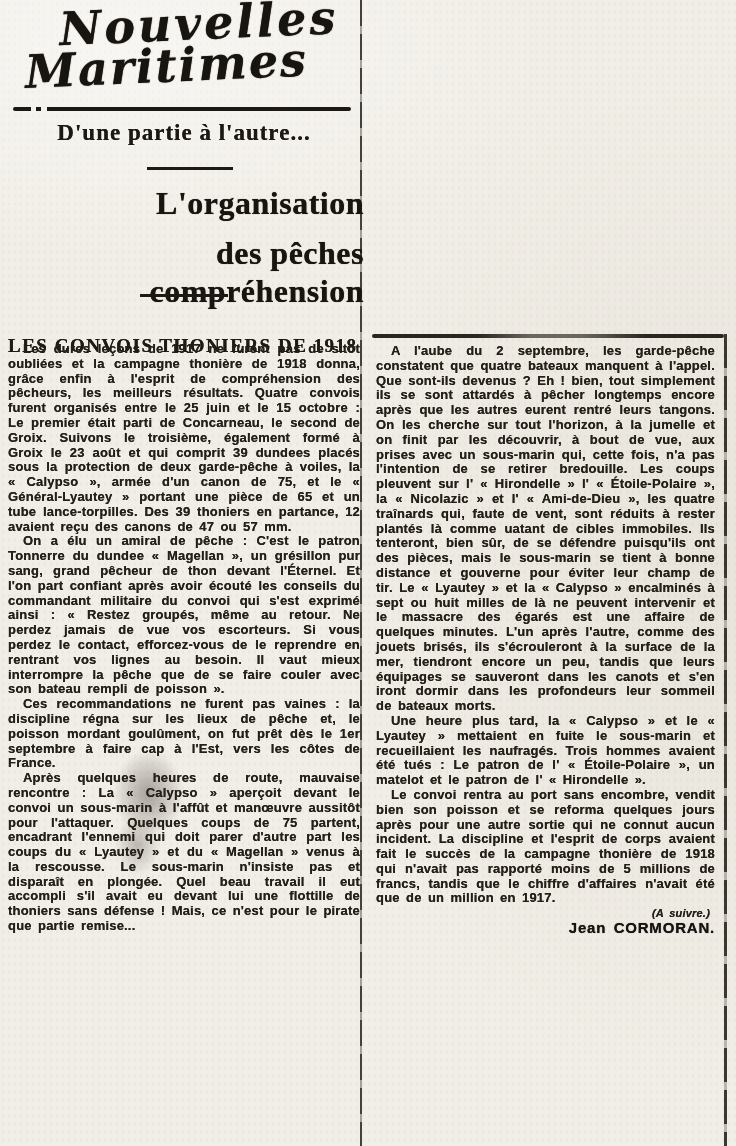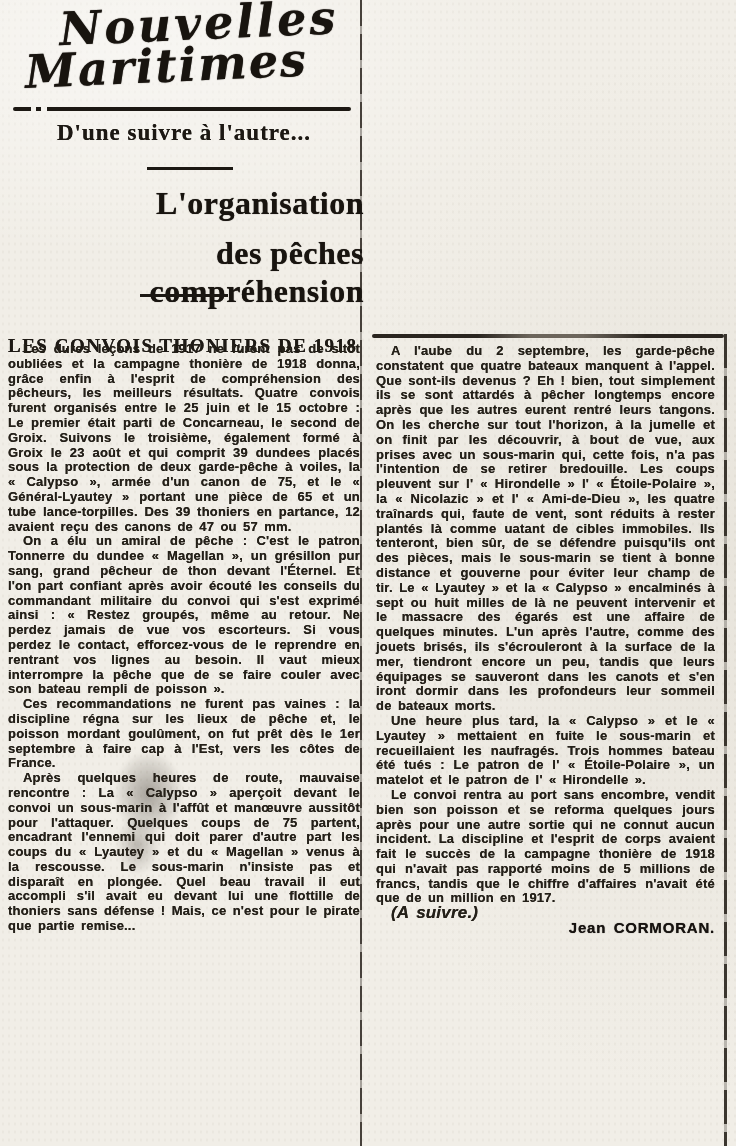--- a/index.html
+++ b/index.html
@@ -87,22 +87,22 @@
     font-size: 13px; line-height: 14.8px; font-weight: bold;
     letter-spacing: 0.2px; word-spacing: 2.5px;
     color: #242019;
     text-shadow: 0 0 0.6px rgba(30,25,18,0.85);
   }
   .col p { margin: 0; text-indent: 15px; }
   .col-left  { left: 8px;   top: 342px; width: 352px; }
   .col-right { left: 376px; top: 344px; width: 339px; }
 
   .continuation {
-    text-align: left; font-style: italic; font-weight: bold;
-    font-size: 17px; padding-right: 5px; margin-top: 3px;
+    text-align: right; font-style: italic; font-weight: bold;
+    font-size: 11px; padding-right: 5px; margin-top: 3px;
     text-indent: 0;
   }
   .byline {
     text-align: right; font-weight: bold; font-size: 15px;
     letter-spacing: 0.8px; margin-top: 2px;
     color: #171310; text-indent: 0;
     text-shadow: 0 0 0.7px rgba(20,15,10,0.9);
   }
 
   
@@ -123,41 +123,41 @@
   <div class="rule-v-divider"></div>
   <div class="rule-v-right"></div>
   <div class="rule-h-rightcol-top"></div>
 
   <div class="masthead">
     <div class="line1">Nouvelles</div>
     <div class="line2">Maritimes</div>
   </div>
   <div class="masthead-rule"></div>
 
-  <div class="kicker">D'une suivre à l'autre...</div>
+  <div class="kicker">D'une partie à l'autre...</div>
   <div class="kicker-rule"></div>
 
   <div class="headline">
     <div class="hl1">L'organisation</div>
     <div class="hl2">des pêches compréhension</div>
   </div>
   <div class="headline-rule"></div>
 
   <div class="section-heading">LES CONVOIS THONIERS DE 1918</div>
 
   <div class="col col-left">
     <p>Les dures leçons de 1917 ne furent pas de sitôt oubliées et la campagne thonière de 1918 donna, grâce enfin à l'esprit de compréhension des pêcheurs, les meilleurs résultats. Quatre convois furent organisés entre le 25 juin et le 15 octobre : Le premier était parti de Concarneau, le second de Groix. Suivons le troisième, également formé à Groix le 23 août et qui comprit 39 dundees placés sous la protection de deux garde-pêche à voiles, la « Calypso », armée d'un canon de 75, et le « Général-Lyautey » portant une pièce de 65 et un tube lance-torpilles. Des 39 thoniers en partance, 12 avaient reçu des canons de 47 ou 57 mm.</p>
     <p>On a élu un amiral de pêche : C'est le patron Tonnerre du dundee « Magellan », un grésillon pur sang, grand pêcheur de thon devant l'Éternel. Et l'on part confiant après avoir écouté les conseils du commandant militaire du convoi qui s'est exprimé ainsi : « Restez groupés, même au retour. Ne perdez jamais de vue vos escorteurs. Si vous perdez le contact, efforcez-vous de le reprendre en rentrant vos lignes au besoin. Il vaut mieux interrompre la pêche que de se faire couler avec son bateau rempli de poisson ».</p>
     <p>Ces recommandations ne furent pas vaines : la discipline régna sur les lieux de pêche et, le poisson mordant goulûment, on fut prêt dès le 1er septembre à faire cap à l'Est, vers les côtes de France.</p>
     <p>Après quelques heures de route, mauvaise rencontre : La « Calypso » aperçoit devant le convoi un sous-marin à l'affût et manœuvre aussitôt pour l'attaquer. Quelques coups de 75 partent, encadrant l'ennemi qui doit parer d'autre part les coups du « Lyautey » et du « Magellan » venus à la rescousse. Le sous-marin n'insiste pas et disparaît en plongée. Quel beau travail il eut accompli s'il avait eu devant lui une flottille de thoniers sans défense ! Mais, ce n'est pour le pirate que partie remise...</p>
   </div>
 
   <div class="col col-right">
     <p>A l'aube du 2 septembre, les garde-pêche constatent que quatre bateaux manquent à l'appel. Que sont-ils devenus ? Eh ! bien, tout simplement ils se sont attardés à pêcher longtemps encore après que les autres eurent rentré leurs tangons. On les cherche sur tout l'horizon, à la jumelle et on finit par les découvrir, à bout de vue, aux prises avec un sous-marin qui, cette fois, n'a pas l'intention de se retirer bredouille. Les coups pleuvent sur l' « Hirondelle » l' « Étoile-Polaire », la « Nicolazic » et l' « Ami-de-Dieu », les quatre traînards qui, faute de vent, sont réduits à rester plantés là comme uatant de cibles immobiles. Ils tenteront, bien sûr, de se défendre puisqu'ils ont des pièces, mais le sous-marin se tient à bonne distance et gouverne pour éviter leur champ de tir. Le « Lyautey » et la « Calypso » encalminés à sept ou huit milles de là ne peuvent intervenir et le massacre des égarés est une affaire de quelques minutes. L'un après l'autre, comme des jouets brisés, ils s'écrouleront à la surface de la mer, tiendront encore un peu, tandis que leurs équipages se sauveront dans les canots et s'en iront dormir dans les profondeurs leur sommeil de bateaux morts.</p>
-    <p>Une heure plus tard, la « Calypso » et le « Lyautey » mettaient en fuite le sous-marin et recueillaient les naufragés. Trois hommes bateau été tués : Le patron de l' « Étoile-Polaire », un matelot et le patron de l' « Hirondelle ».</p>
+    <p>Une heure plus tard, la « Calypso » et le « Lyautey » mettaient en fuite le sous-marin et recueillaient les naufragés. Trois hommes avaient été tués : Le patron de l' « Étoile-Polaire », un matelot et le patron de l' « Hirondelle ».</p>
     <p>Le convoi rentra au port sans encombre, vendit bien son poisson et se reforma quelques jours après pour une autre sortie qui ne connut aucun incident. La discipline et l'esprit de corps avaient fait le succès de la campagne thonière de 1918 qui n'avait pas rapporté moins de 5 millions de francs, tandis que le chiffre d'affaires n'avait été que de un million en 1917.</p>
     <p class="continuation">(A suivre.)</p>
     <p class="byline">Jean CORMORAN.</p>
   </div>
 
   <div class="ink-smudge"></div>
 
 </div>
 
 </body></html>

